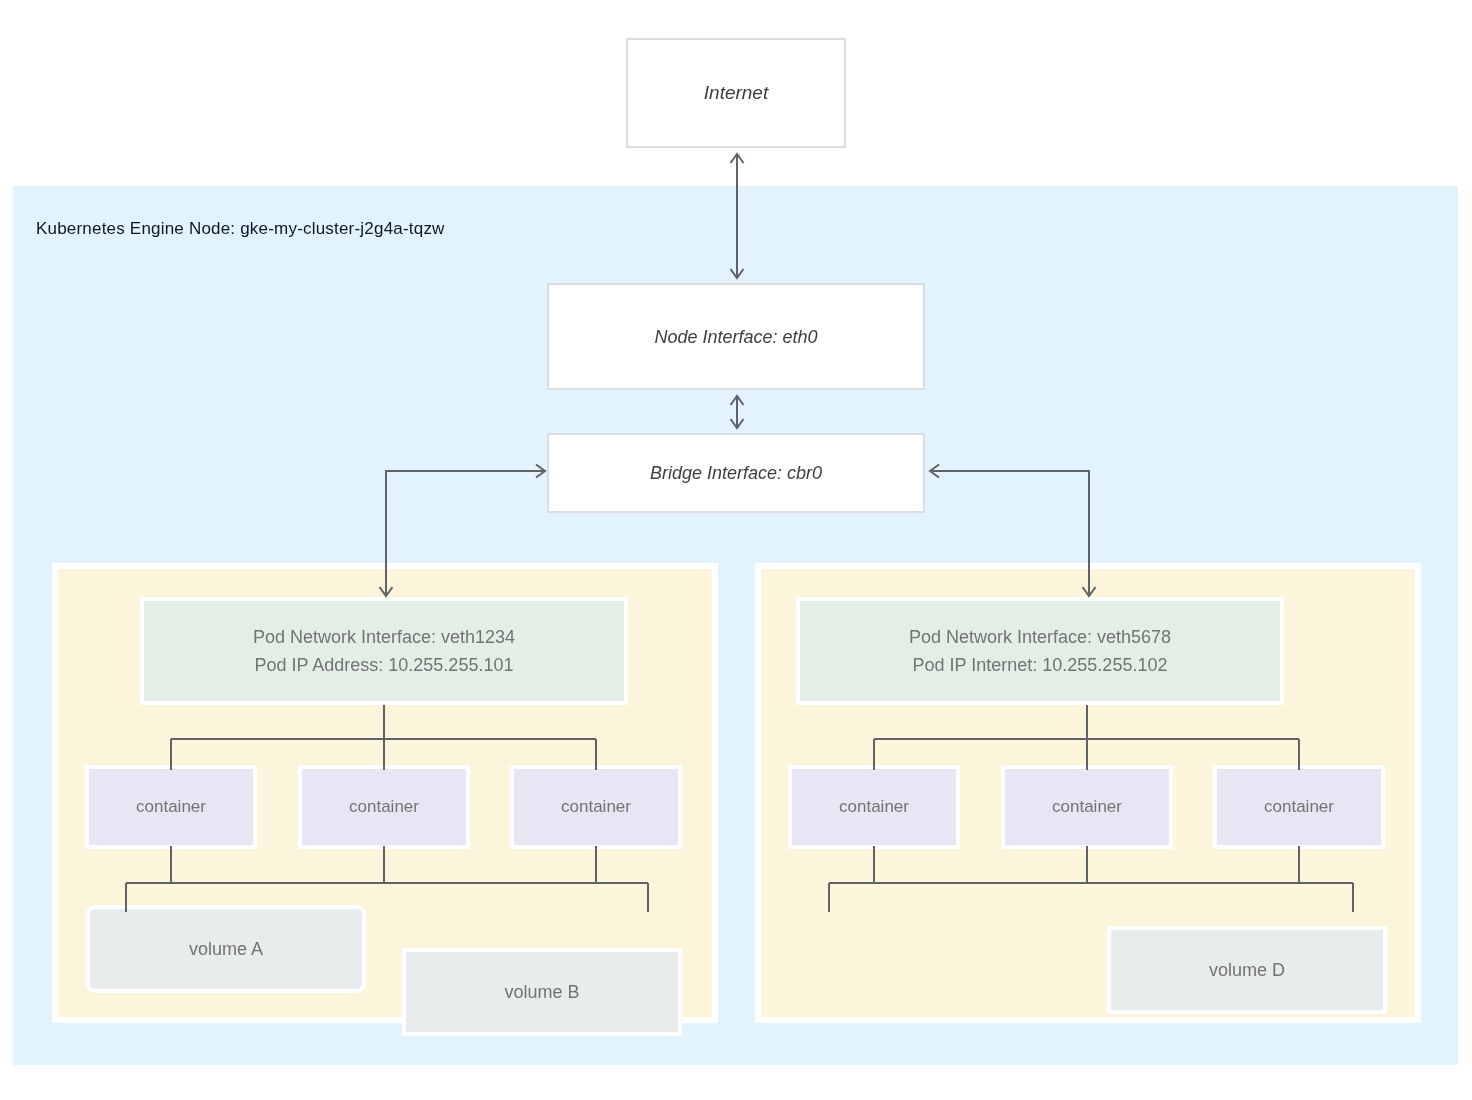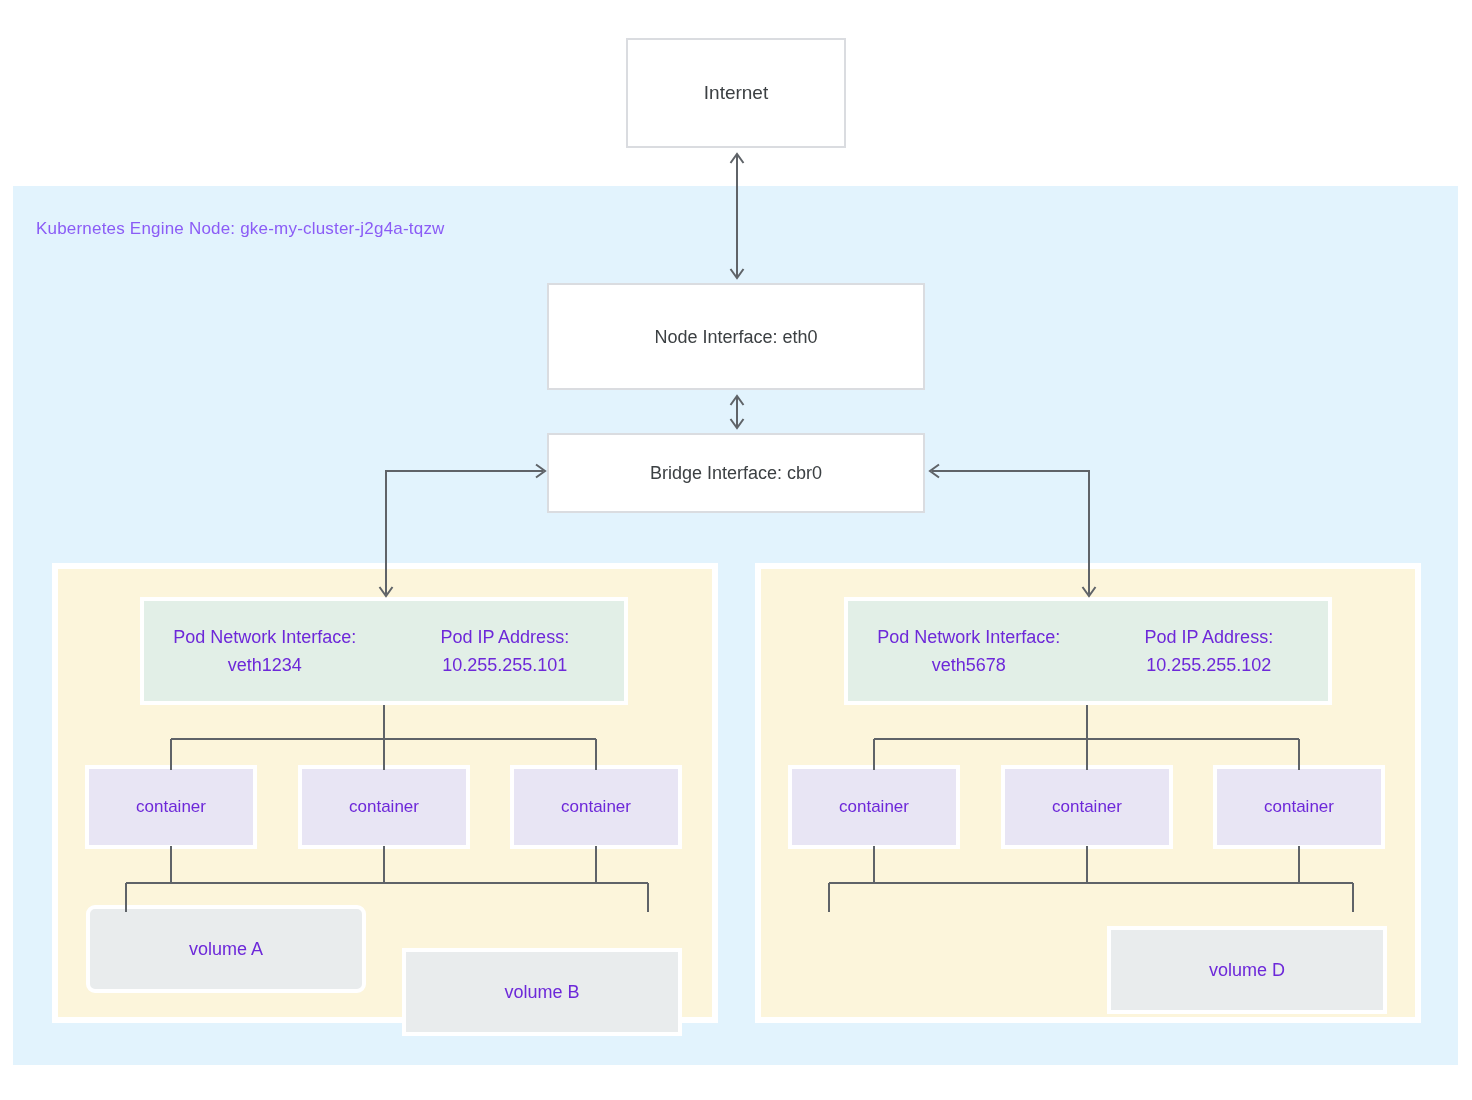--- a/index.html
+++ b/index.html
@@ -13,65 +13,66 @@
   }
   .abs { position: absolute; box-sizing: border-box; }
 
   .node-bg {
     left: 13px; top: 186px; width: 1445px; height: 879px;
     background: #e2f3fd;
   }
   .node-label {
     left: 36px; top: 219px;
     font-size: 17px;
-    color: #8b5cf6;
+    color: #0f172a;
     letter-spacing: 0.2px;
   }
 
   .white-box {
     background: #ffffff;
     border: 2px solid #dadce0;
     display: flex;
     flex-direction: column;
     align-items: center;
     justify-content: center;
     text-align: center;
     color: #3c4043;
     z-index: 2;
+    font-style: italic;
   }
   .internet-box { left: 626px; top: 38px; width: 220px; height: 110px; font-size: 19px; }
   .node-if-box  { left: 547px; top: 283px; width: 378px; height: 107px; font-size: 18px; line-height: 28px; }
   .bridge-box   { left: 547px; top: 433px; width: 378px; height: 80px;  font-size: 18px; }
 
   .pod {
     top: 563px; width: 666px; height: 460px;
     background: #fcf5db;
     border: 6px solid #ffffff;
     z-index: 1;
   }
   .pod-1 { left: 52px; }
   .pod-2 { left: 755px; }
 
   .tinted-box {
     border: 4px solid #ffffff;
     display: flex;
-    flex-direction: row;
+    flex-direction: column;
     align-items: center;
     justify-content: center;
     text-align: center;
-    color: #6d28d9;
+    color: #737373;
     z-index: 2;
   }
   .pod-if-box {
     top: 597px; width: 488px; height: 108px;
     background: #e2efe7;
     font-size: 18px; line-height: 28px;
   }
   .pod-if-1 { left: 140px; }
-  .pod-if-2 { left: 844px; }
+  .pod-if-2 { left: 796px; }
 
   .container-box {
     top: 765px; width: 172px; height: 84px;
     background: #e8e5f4;
     font-size: 17px;
     text-align: right;
   }
   .volume-box {
     top: 905px; width: 280px; height: 88px;
     background: #e9eced;
@@ -112,21 +113,21 @@
     <span>Bridge Interface: cbr0</span>
   </div>
 
   <div class="abs tinted-box pod-if-box pod-if-1">
     <span>Pod Network Interface: veth1234</span>
     <span>Pod IP Address: 10.255.255.101</span>
   </div>
 
   <div class="abs tinted-box pod-if-box pod-if-2">
     <span>Pod Network Interface: veth5678</span>
-    <span>Pod IP Address: 10.255.255.102</span>
+    <span>Pod IP Internet: 10.255.255.102</span>
   </div>
 
   <div class="abs tinted-box container-box" style="left:85px;">
     <span>container</span>
   </div>
   <div class="abs tinted-box container-box" style="left:298px;">
     <span>container</span>
   </div>
   <div class="abs tinted-box container-box" style="left:510px;">
     <span>container</span>

